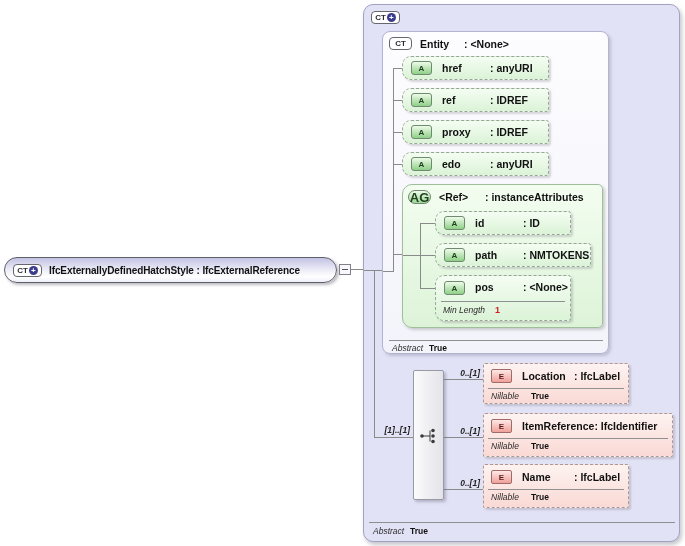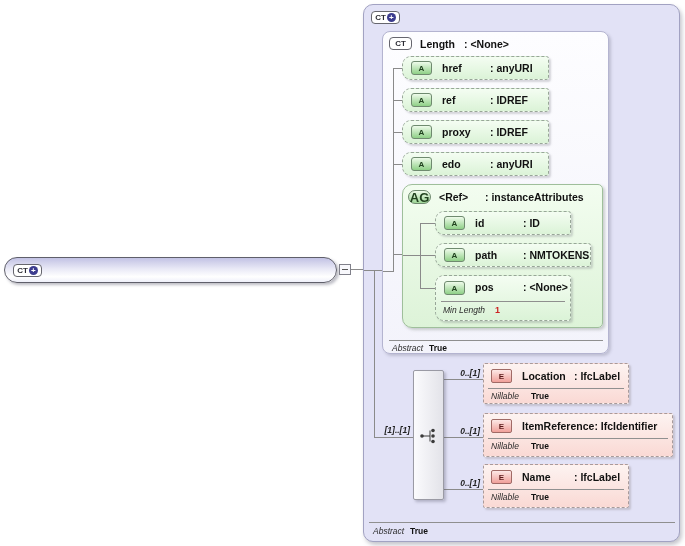--- a/index.html
+++ b/index.html
@@ -102,41 +102,42 @@
 
 <div class="canvas">
 
   <div class="hl" style="left:351px;top:269px;width:12px;"></div>
 
   <div class="root-box">
     <span class="ctp-icon">
       <span>CT</span>
         <span class="plus-circle">+</span>
     </span>
+    <span class="root-label">IfcExternallyDefinedHatchStyle : IfcExternalReference</span>
   </div>
 
   <div class="conn-sq">
     <div class="conn-dash"></div>
   </div>
 
   <div class="panel">
 
     <div class="panel-title">
       <span class="ctp-icon">
         <span>CT</span>
           <span class="plus-circle">+</span>
       </span>
     </div>
 
     <div class="entity-box">
       <div class="entity-header">
         <span class="ct-icon">
             <span>CT</span>
           </span>
-        <span class="hdr-name">Length</span>
+        <span class="hdr-name">Entity</span>
         <span class="hdr-type">: &lt;None&gt;</span>
       </div>
 
       <div class="vl" style="left:10px;top:36px;height:204px;"></div>
       <div class="hl" style="left:0;top:239px;width:10px;"></div>
       <div class="hl" style="left:10px;top:36px;width:9px;"></div>
       <div class="hl" style="left:10px;top:68px;width:9px;"></div>
       <div class="hl" style="left:10px;top:100px;width:9px;"></div>
       <div class="hl" style="left:10px;top:132px;width:9px;"></div>
       <div class="hl" style="left:10px;top:222px;width:9px;"></div>

